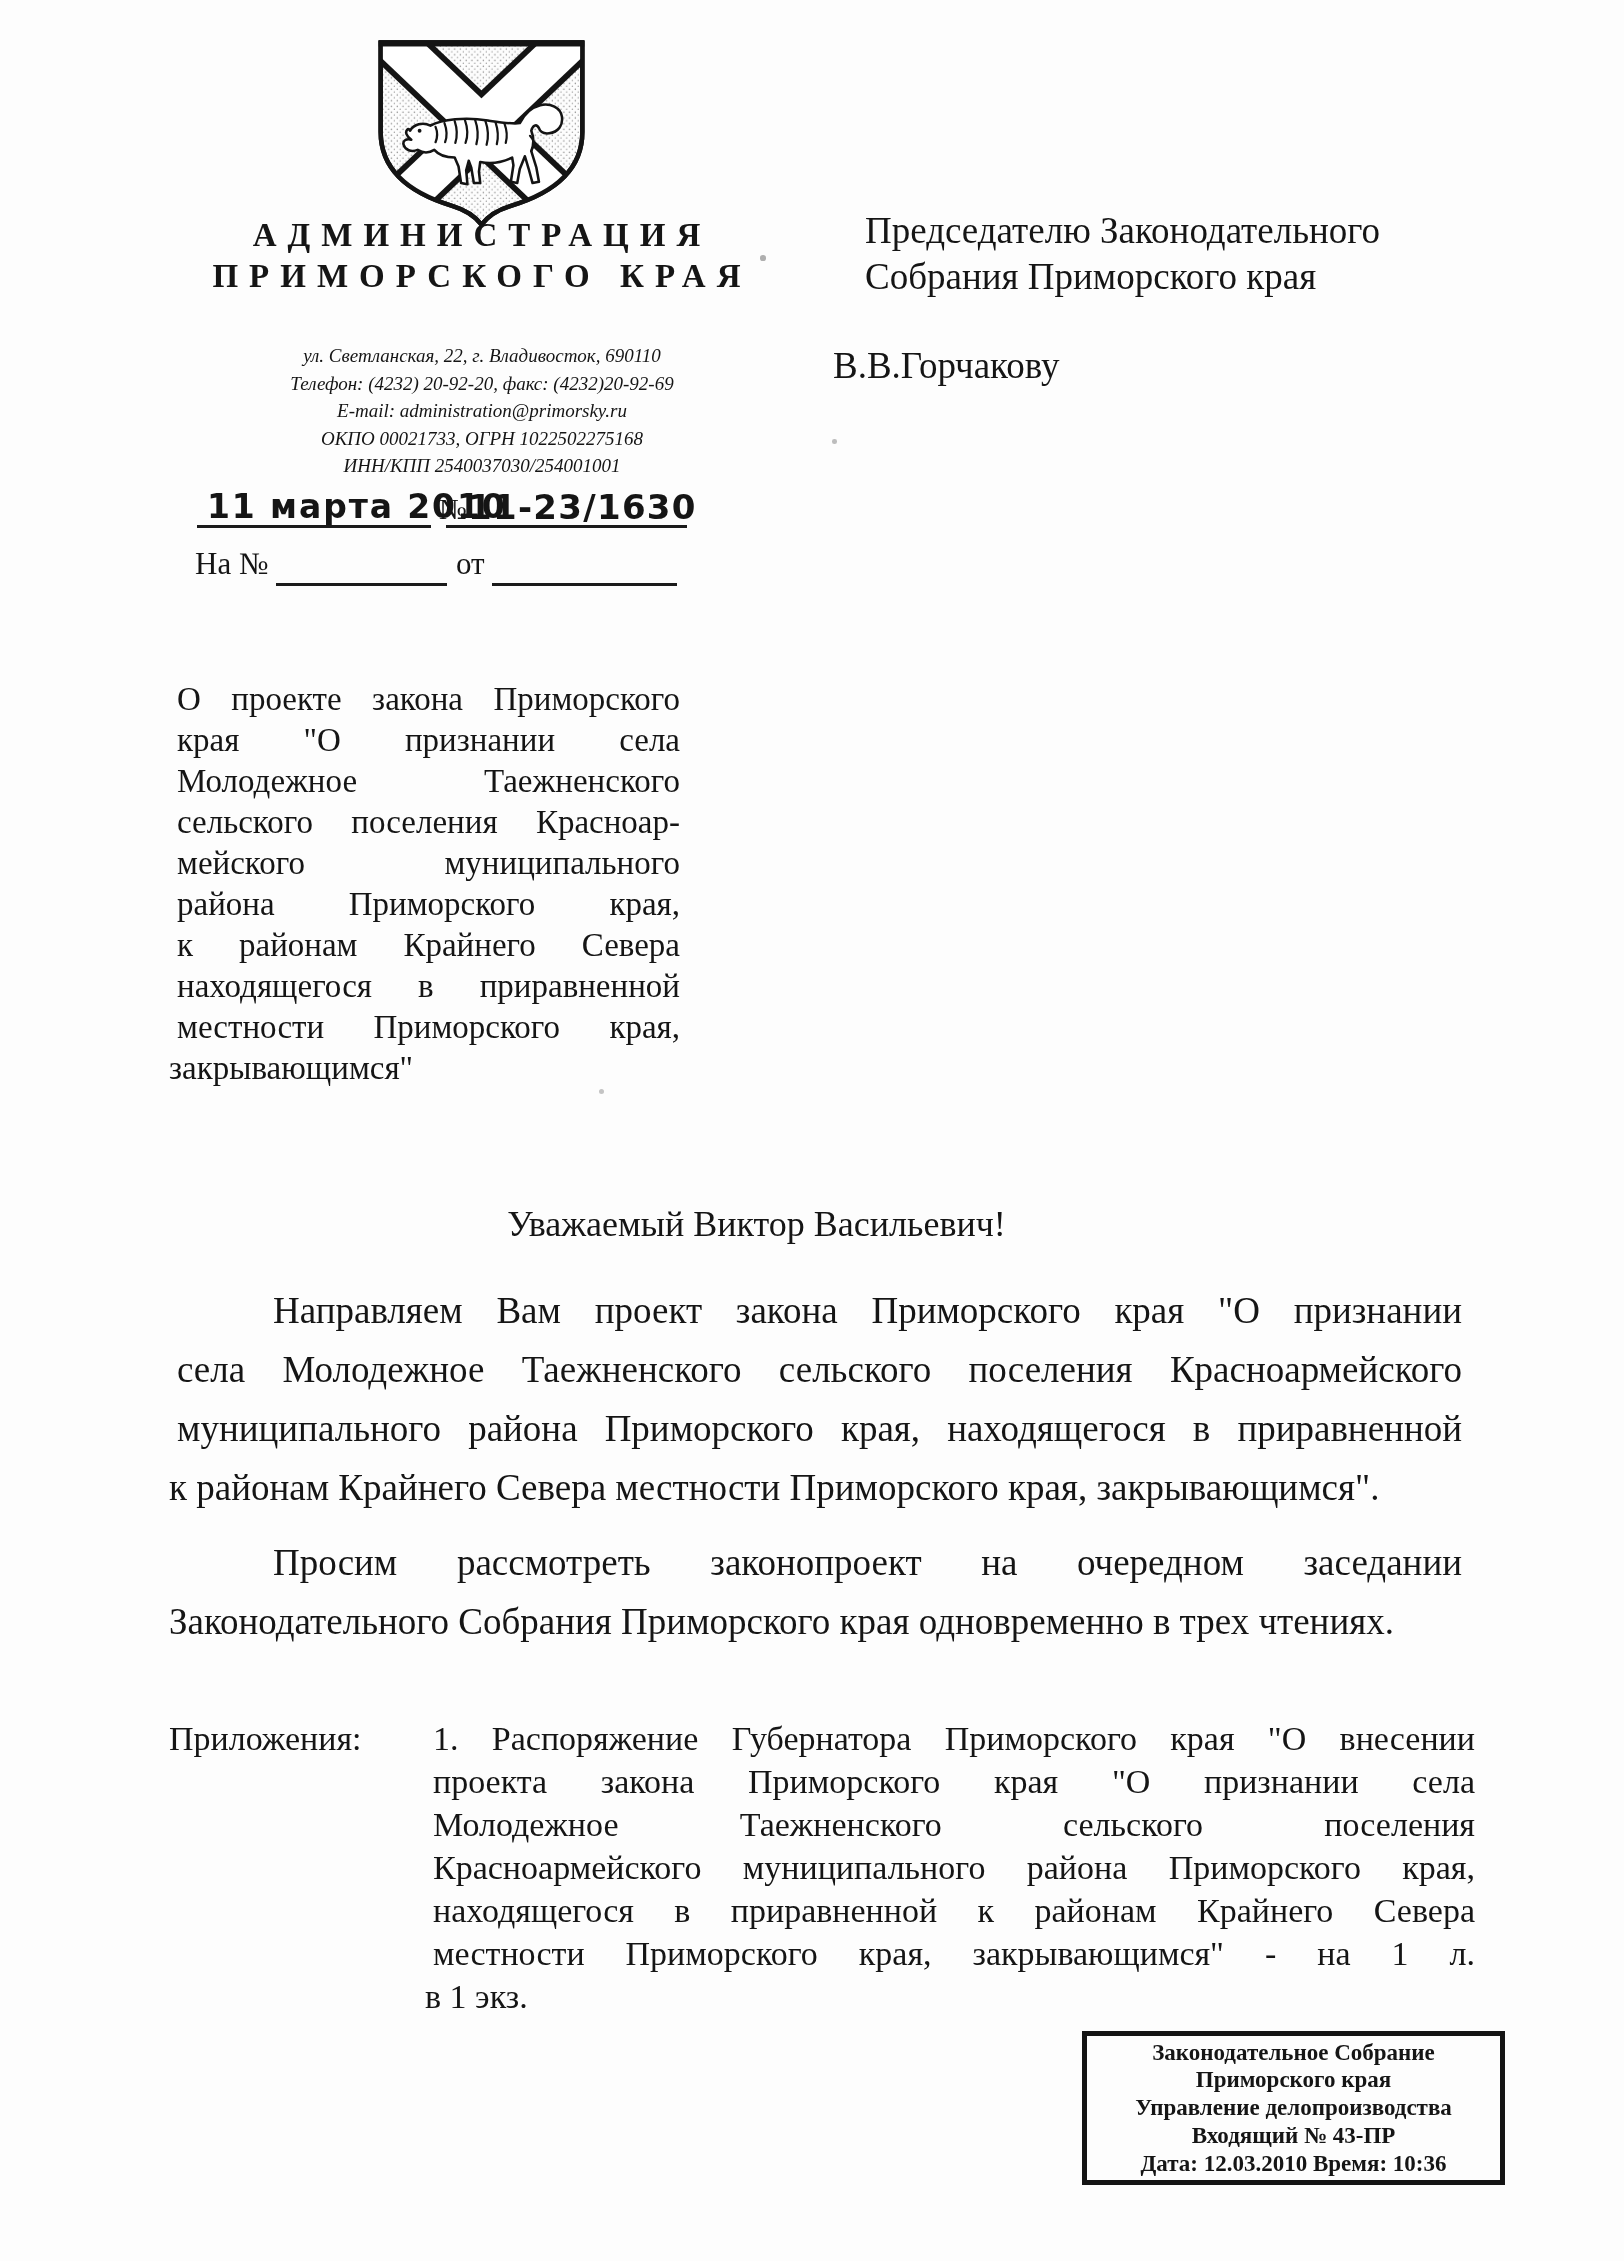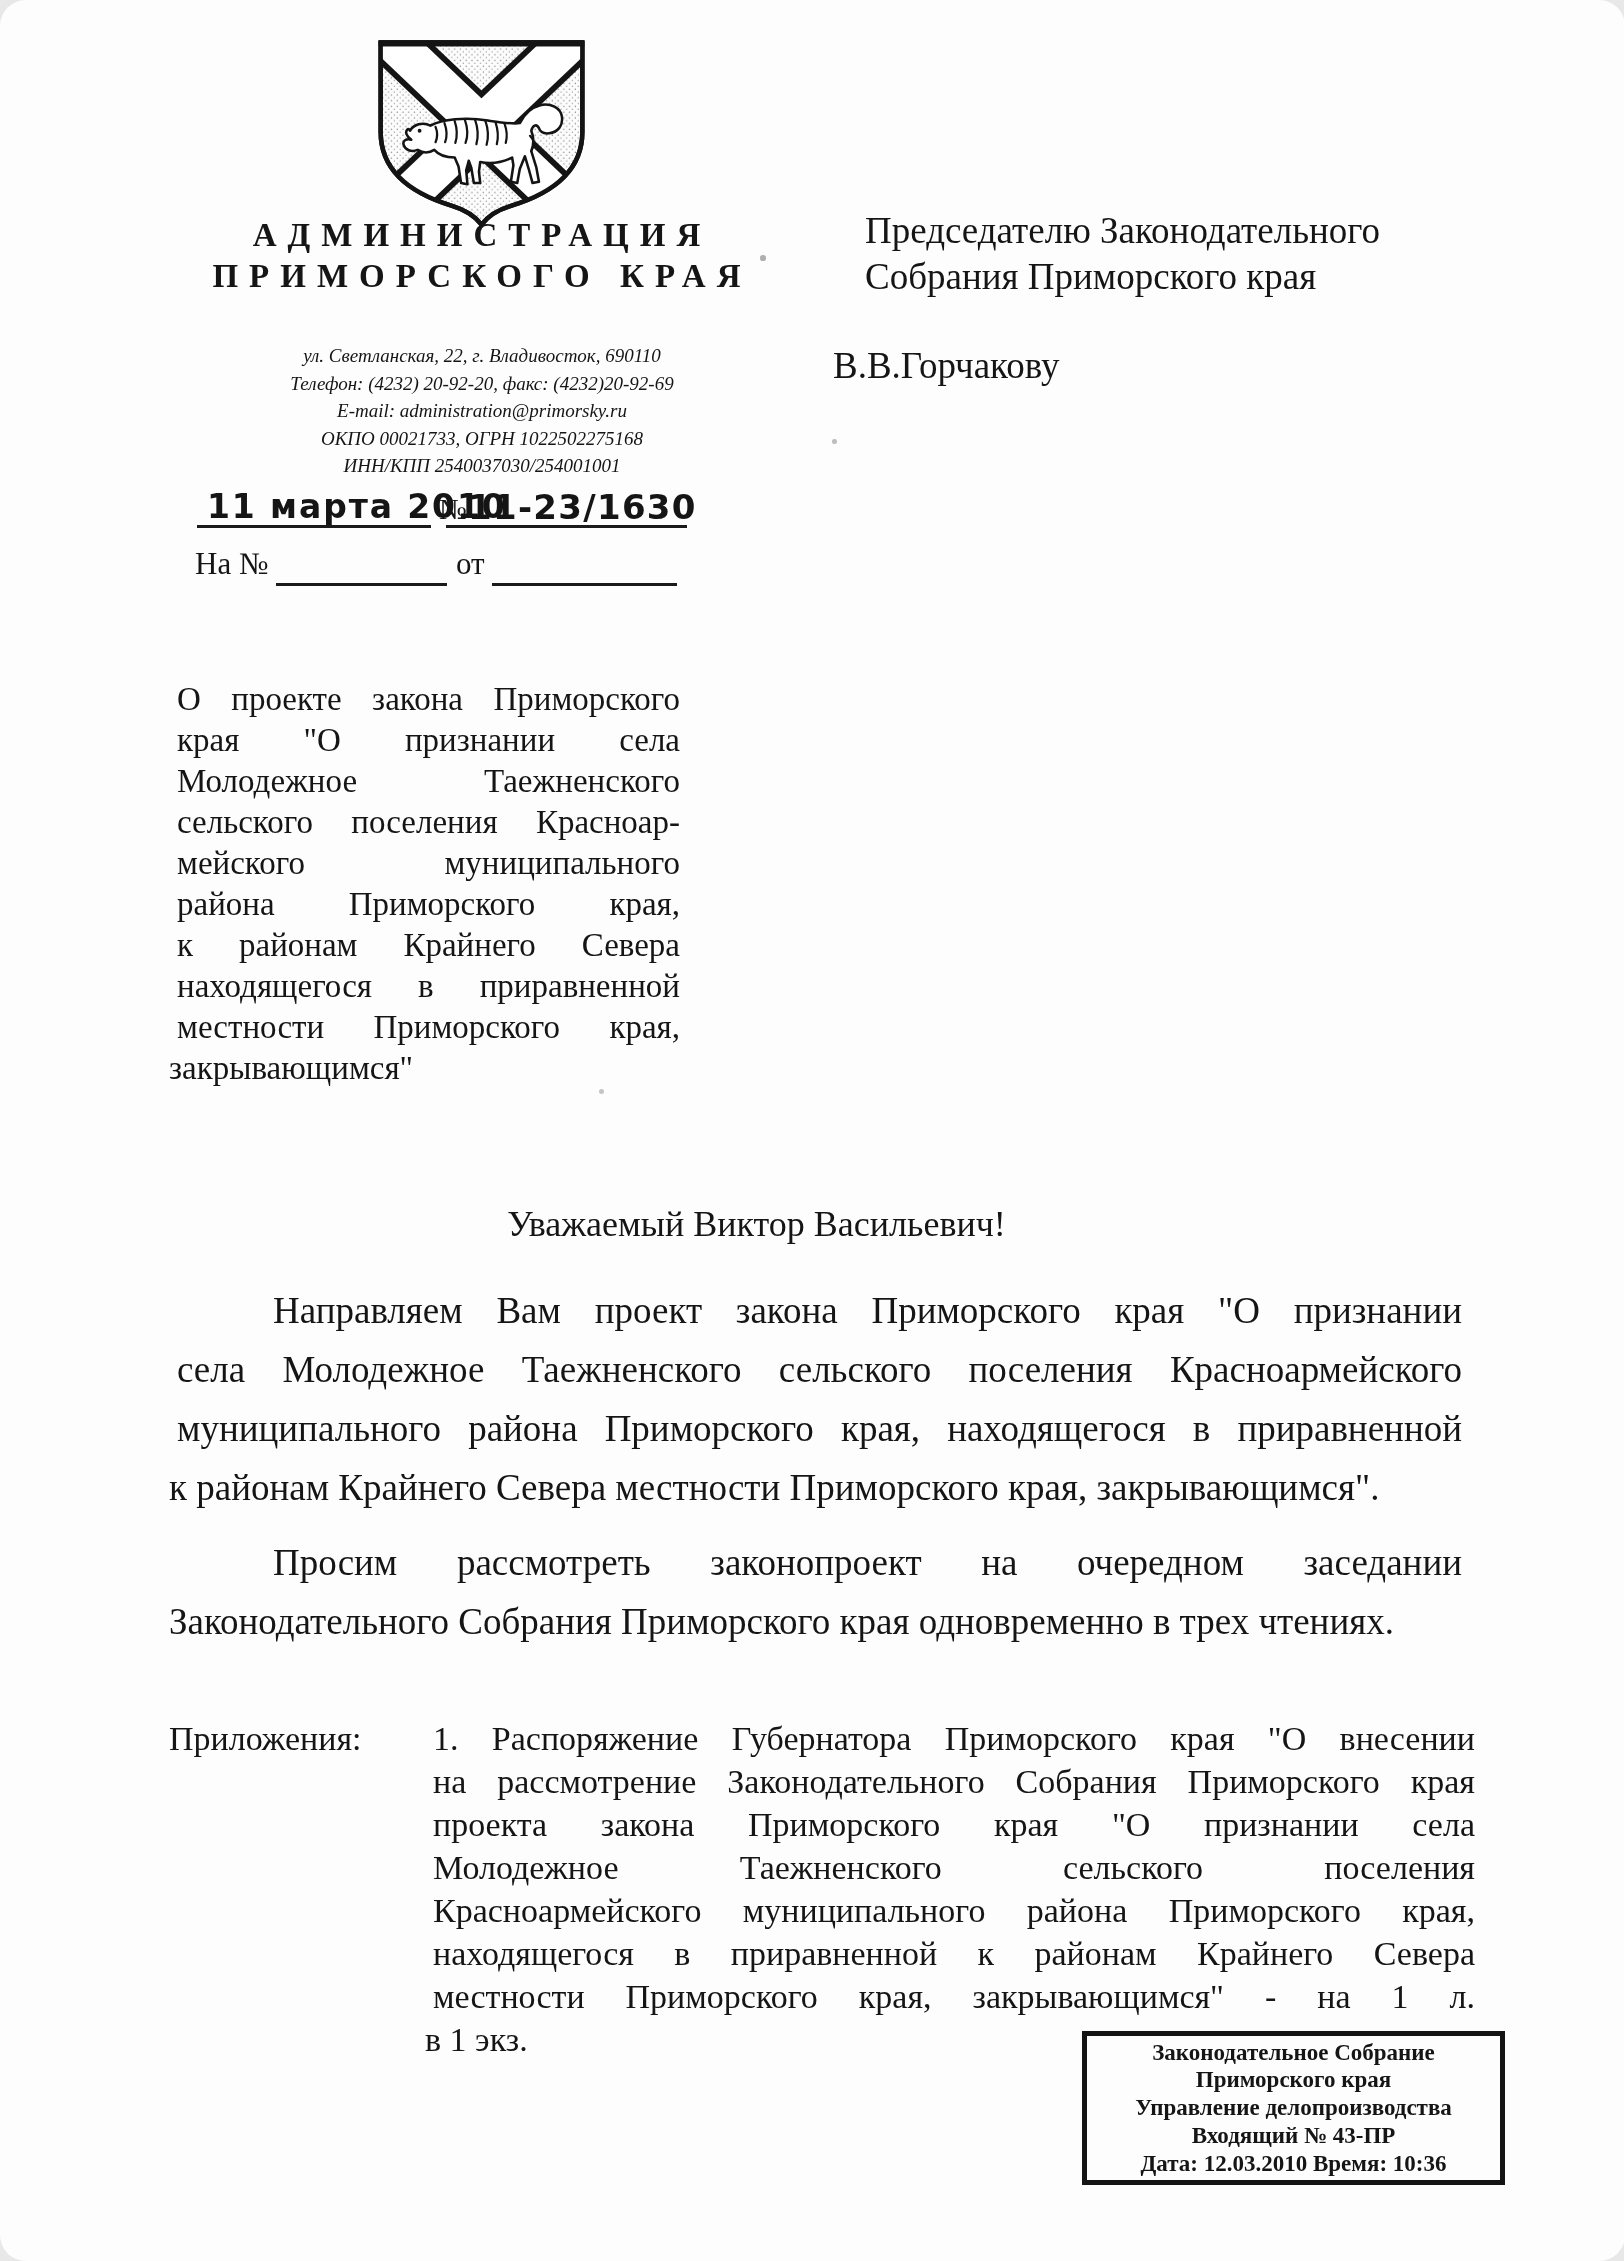--- a/index.html
+++ b/index.html
@@ -4,21 +4,20 @@
 <style>
   html,body{margin:0;padding:0;background:#e8e8e8;}
   *{box-sizing:border-box;}
   .page{
     position:relative;
     width:1625px;height:2261px;
     background:#fdfdfd;
     font-family:"Liberation Serif", serif;
     color:#151515;
     overflow:hidden;
-    border-radius:26px;
   }
   .abs{position:absolute;}
   
   .org-name{
     left:163px;top:215px;width:638px;
     text-align:center;
     font-weight:bold;font-size:33px;line-height:41px;
     letter-spacing:11px;
   }
   .address{
@@ -172,21 +171,20 @@
   </div>
 
   <div class="abs bodyp p2">
     <div class="jl indent">Просим рассмотреть законопроект на очередном заседании</div>
     <div>Законодательного Собрания Приморского края одновременно в трех чтениях.</div>
   </div>
 
   <div class="abs att-label">Приложения:</div>
   <div class="abs att-list">
     <div class="jl">1. Распоряжение Губернатора Приморского края "О внесении</div>
-    <div class="jl">на рассмотрение Законодательного Собрания Приморского края</div>
     <div class="jl">проекта закона Приморского края "О признании села</div>
     <div class="jl">Молодежное Таежненского сельского поселения</div>
     <div class="jl">Красноармейского муниципального района Приморского края,</div>
     <div class="jl">находящегося в приравненной к районам Крайнего Севера</div>
     <div class="jl">местности Приморского края, закрывающимся" - на 1 л.</div>
     <div>в 1 экз.</div>
   </div>
 
   <div class="abs in-stamp">
     <div>Законодательное Собрание</div>

